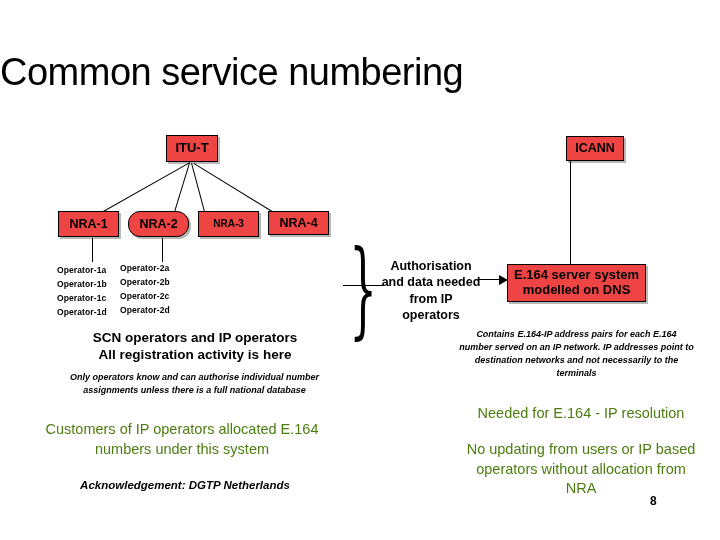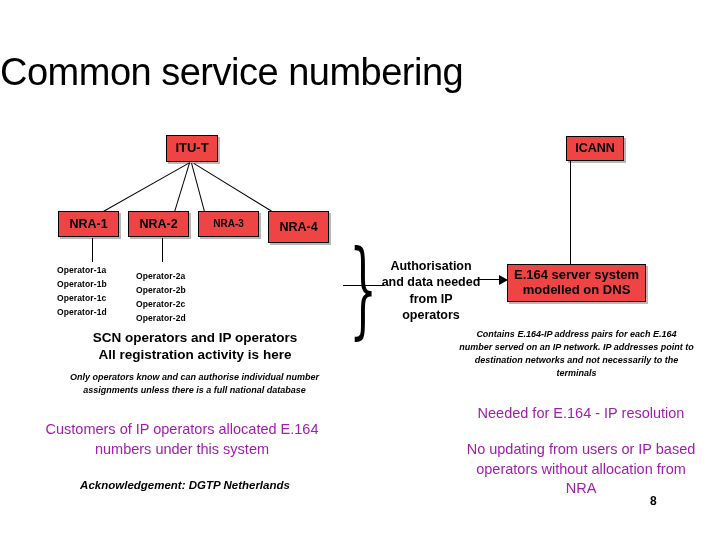--- a/index.html
+++ b/index.html
@@ -93,21 +93,21 @@
     font-size: 9px;
     font-style: italic;
     font-weight: bold;
     line-height: 1.45;
   }
   .plain-note {
     position: absolute;
     text-align: center;
     font-size: 14.5px;
     line-height: 1.35;
-    color: #a21caf;
+    color: #4d7c0f;
   }
   .ack {
     position: absolute;
     text-align: center;
     font-size: 11.5px;
     font-style: italic;
     font-weight: bold;
     line-height: 1.3;
   }
   .page-num {
@@ -134,35 +134,35 @@
   <div class="slide-title">Common service numbering</div>
 
   <div class="dbox" style="left:166px; top:135px; width:52px; height:27px; font-size:13px;">ITU-T</div>
 
   <div class="diag" style="left:190px; top:163px; width:107px; transform:rotate(150.5deg);"></div>
   <div class="diag" style="left:190px; top:163px; width:62.5px; transform:rotate(107deg);"></div>
   <div class="diag" style="left:192px; top:163px; width:61px; transform:rotate(75deg);"></div>
   <div class="diag" style="left:194px; top:163px; width:113px; transform:rotate(31.5deg);"></div>
 
   <div class="dbox" style="left:58px; top:211px; width:61px; height:26px; font-size:12.5px;">NRA-1</div>
-  <div class="dbox" style="left:128px; top:211px; width:61px; height:26px; font-size:12.5px;">NRA-2</div>
+  <div class="dbox" style="left:128px; top:211px; width:61px; height:26px; font-size:12.5px;border-radius:12px;">NRA-2</div>
   <div class="dbox" style="left:198px; top:211px; width:61px; height:26px; font-size:10px;">NRA-3</div>
-  <div class="dbox" style="left:268px; top:211px; width:61px; height:32px; font-size:12.5px;">NRA-4</div>
+  <div class="dbox" style="left:268px; top:211px; width:61px; height:24px; font-size:12.5px;">NRA-4</div>
 
   <div class="vline" style="left:92px; top:238px; height:24px;"></div>
   <div class="vline" style="left:162px; top:238px; height:24px;"></div>
 
   <div class="op-col" style="left:57px; top:263px;">
     <div>Operator-1a</div>
     <div>Operator-1b</div>
     <div>Operator-1c</div>
     <div>Operator-1d</div>
   </div>
 
-  <div class="op-col" style="left:136px; top:261px;margin-top:8px;">
+  <div class="op-col" style="left:120px; top:261px;">
     <div>Operator-2a</div>
     <div>Operator-2b</div>
     <div>Operator-2c</div>
     <div>Operator-2d</div>
   </div>
 
   <div class="bold-caption" style="left:55px; top:330px; width:280px;">
     <div>SCN operators and IP operators</div>
     <div>All registration activity is here</div>
   </div>

